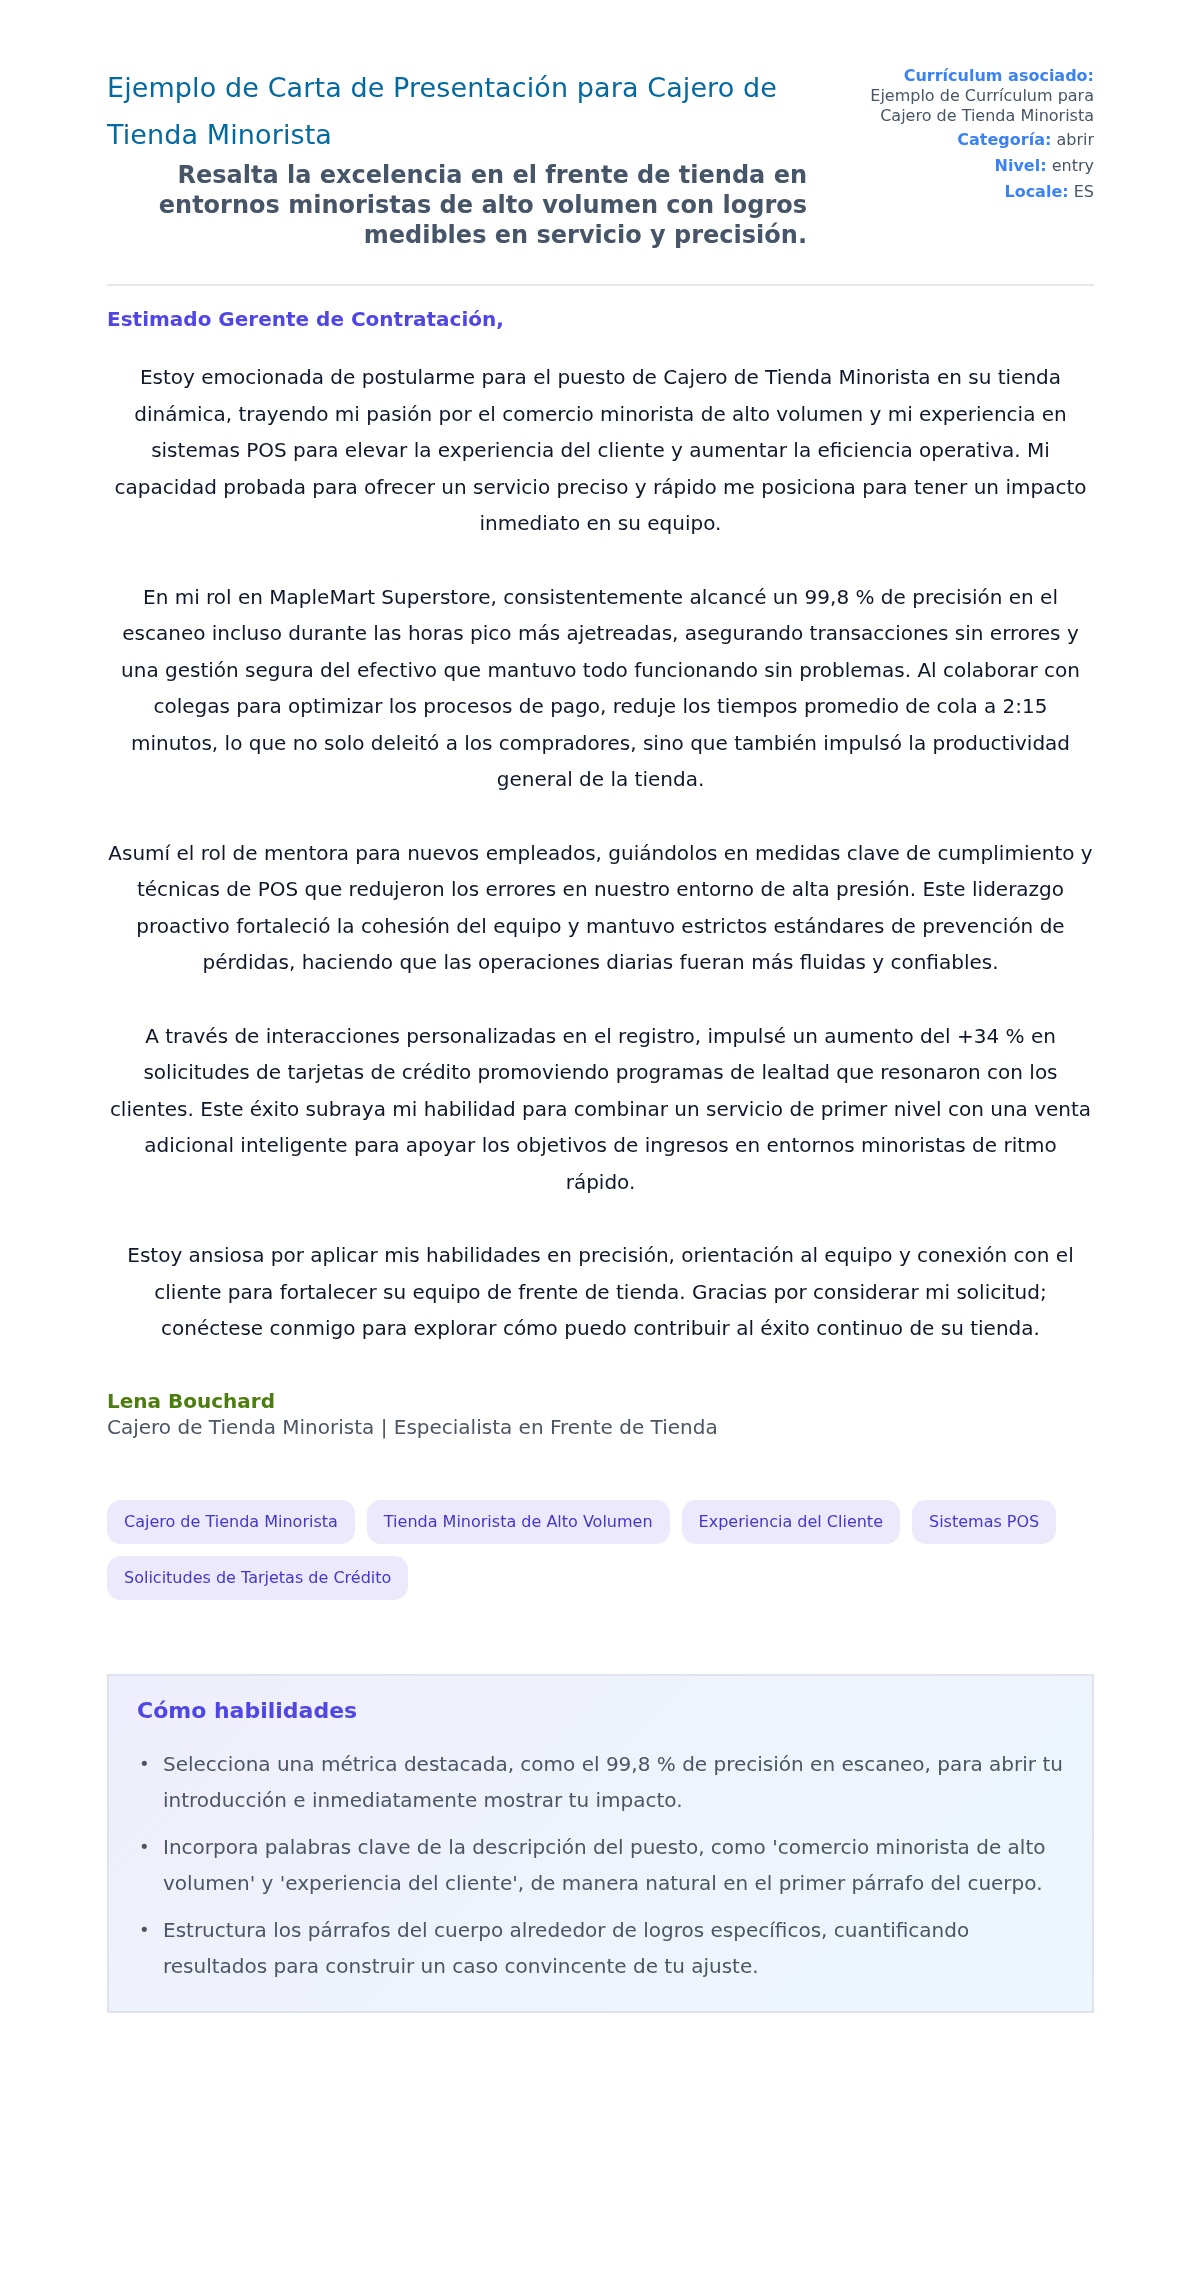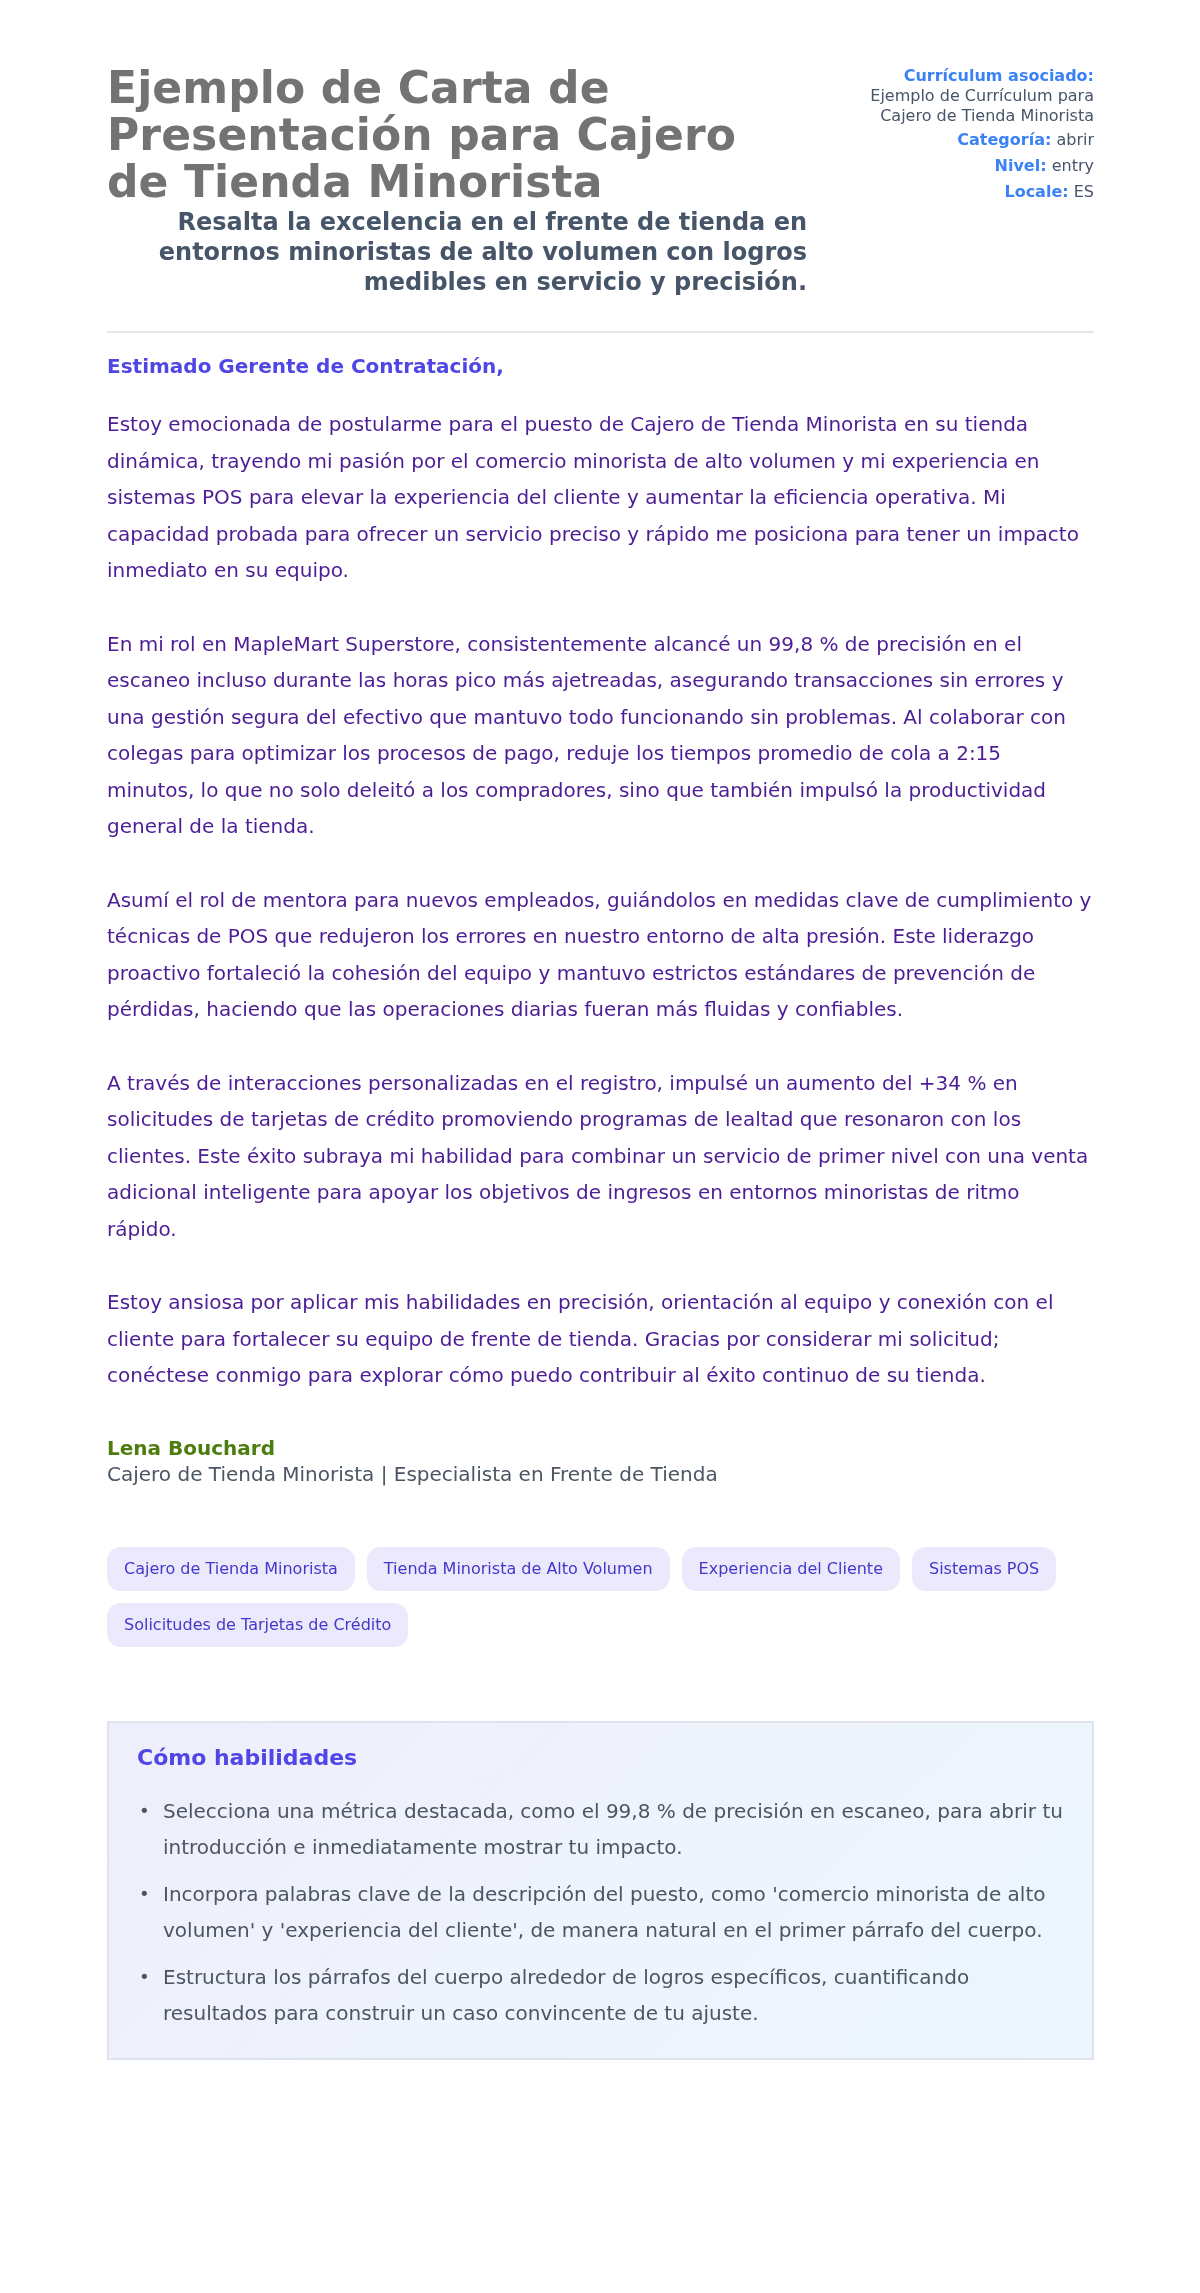--- a/index.html
+++ b/index.html
@@ -17,24 +17,24 @@
     }
     .header {
       display: flex;
       justify-content: space-between;
       align-items: flex-start;
       padding-bottom: 34px;
       border-bottom: 2px solid #e5e7eb;
     }
     .header-left { width: 700px; }
     .title {
-      font-size: 44px;
+      font-size: 27px;
       line-height: 47px;
-      font-weight: bold;
-      color: #737373;
+      font-weight: normal;
+      color: #0369a1;
       letter-spacing: 0.1px;
     }
     .subtitle {
       font-size: 24px;
       line-height: 30px;
       font-weight: bold;
       color: #475569;
       margin-top: 2px;
       width: 700px;
       text-align: right;
@@ -56,22 +56,23 @@
       margin-top: 20px;
       font-size: 20px;
       font-weight: bold;
       color: #4f46e5;
       line-height: 26px;
     }
     .body-text { margin-top: 27px; }
     .body-text p {
       font-size: 20px;
       line-height: 36.5px;
-      color: #4c1d95;
+      color: #0f172a;
       margin-bottom: 37px;
+      text-align: center;
     }
     .signature { margin-top: 40px; }
     .sig-name {
       font-size: 20px;
       font-weight: bold;
       color: #4d7c0f;
       line-height: 26px;
       margin-top: 41px;
     }
     .sig-title {

